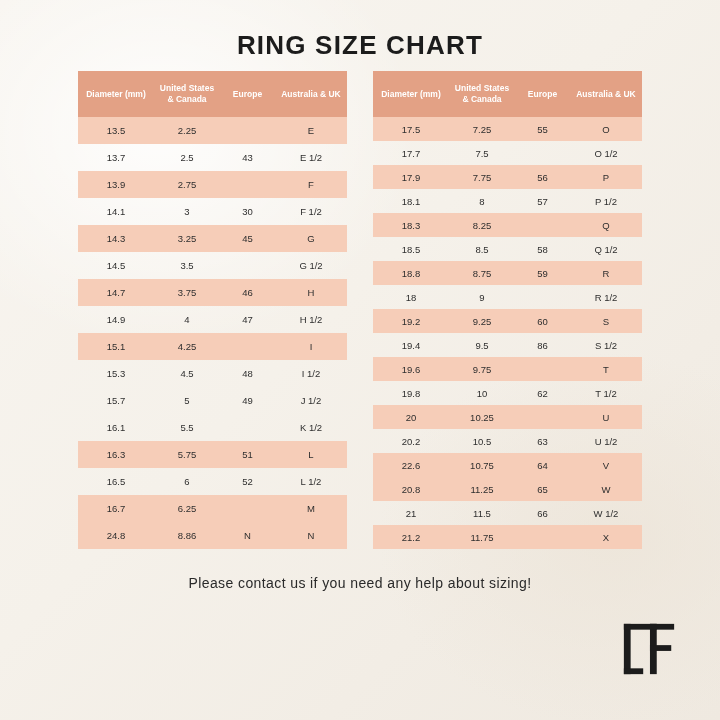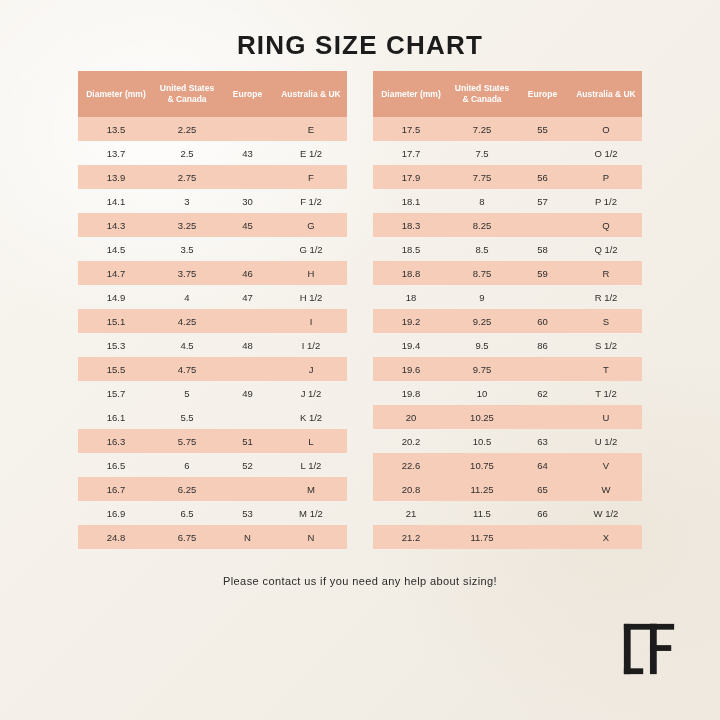--- a/index.html
+++ b/index.html
@@ -66,21 +66,21 @@
     vertical-align: middle;
   }
   tbody tr.alt td {
     background: #f6cdb8;
   }
   tbody tr.plain td {
     background: transparent;
   }
   .footer-note {
     text-align: center;
-    font-size: 11px;
+    font-size: 14px;
     color: #2a2a2a;
     margin-top: 26px;
     letter-spacing: 0.4px;
   }
   .logo {
     position: absolute;
     right: 42px;
     bottom: 42px;
     width: 58px;
     height: 58px;
@@ -165,26 +165,20 @@
             <td>4.25</td>
             <td></td>
             <td>I</td>
           </tr>
           <tr class="plain">
             <td>15.3</td>
             <td>4.5</td>
             <td>48</td>
             <td>I 1/2</td>
           </tr>
-          <tr class="alt">
-            <td>15.5</td>
-            <td>4.75</td>
-            <td></td>
-            <td>J</td>
-          </tr>
           <tr class="plain">
             <td>15.7</td>
             <td>5</td>
             <td>49</td>
             <td>J 1/2</td>
           </tr>
           <tr class="plain">
             <td>16.1</td>
             <td>5.5</td>
             <td></td>
@@ -201,29 +195,23 @@
             <td>6</td>
             <td>52</td>
             <td>L 1/2</td>
           </tr>
           <tr class="alt">
             <td>16.7</td>
             <td>6.25</td>
             <td></td>
             <td>M</td>
           </tr>
-          <tr class="plain">
-            <td>16.9</td>
-            <td>6.5</td>
-            <td>53</td>
-            <td>M 1/2</td>
-          </tr>
           <tr class="alt">
             <td>24.8</td>
-            <td>6.75</td>
+            <td>8.86</td>
             <td>N</td>
             <td>N</td>
           </tr>
         </tbody>
     </table>
 
     <table>
       <colgroup>
         <col style="width:76px">
         <col style="width:66px">

